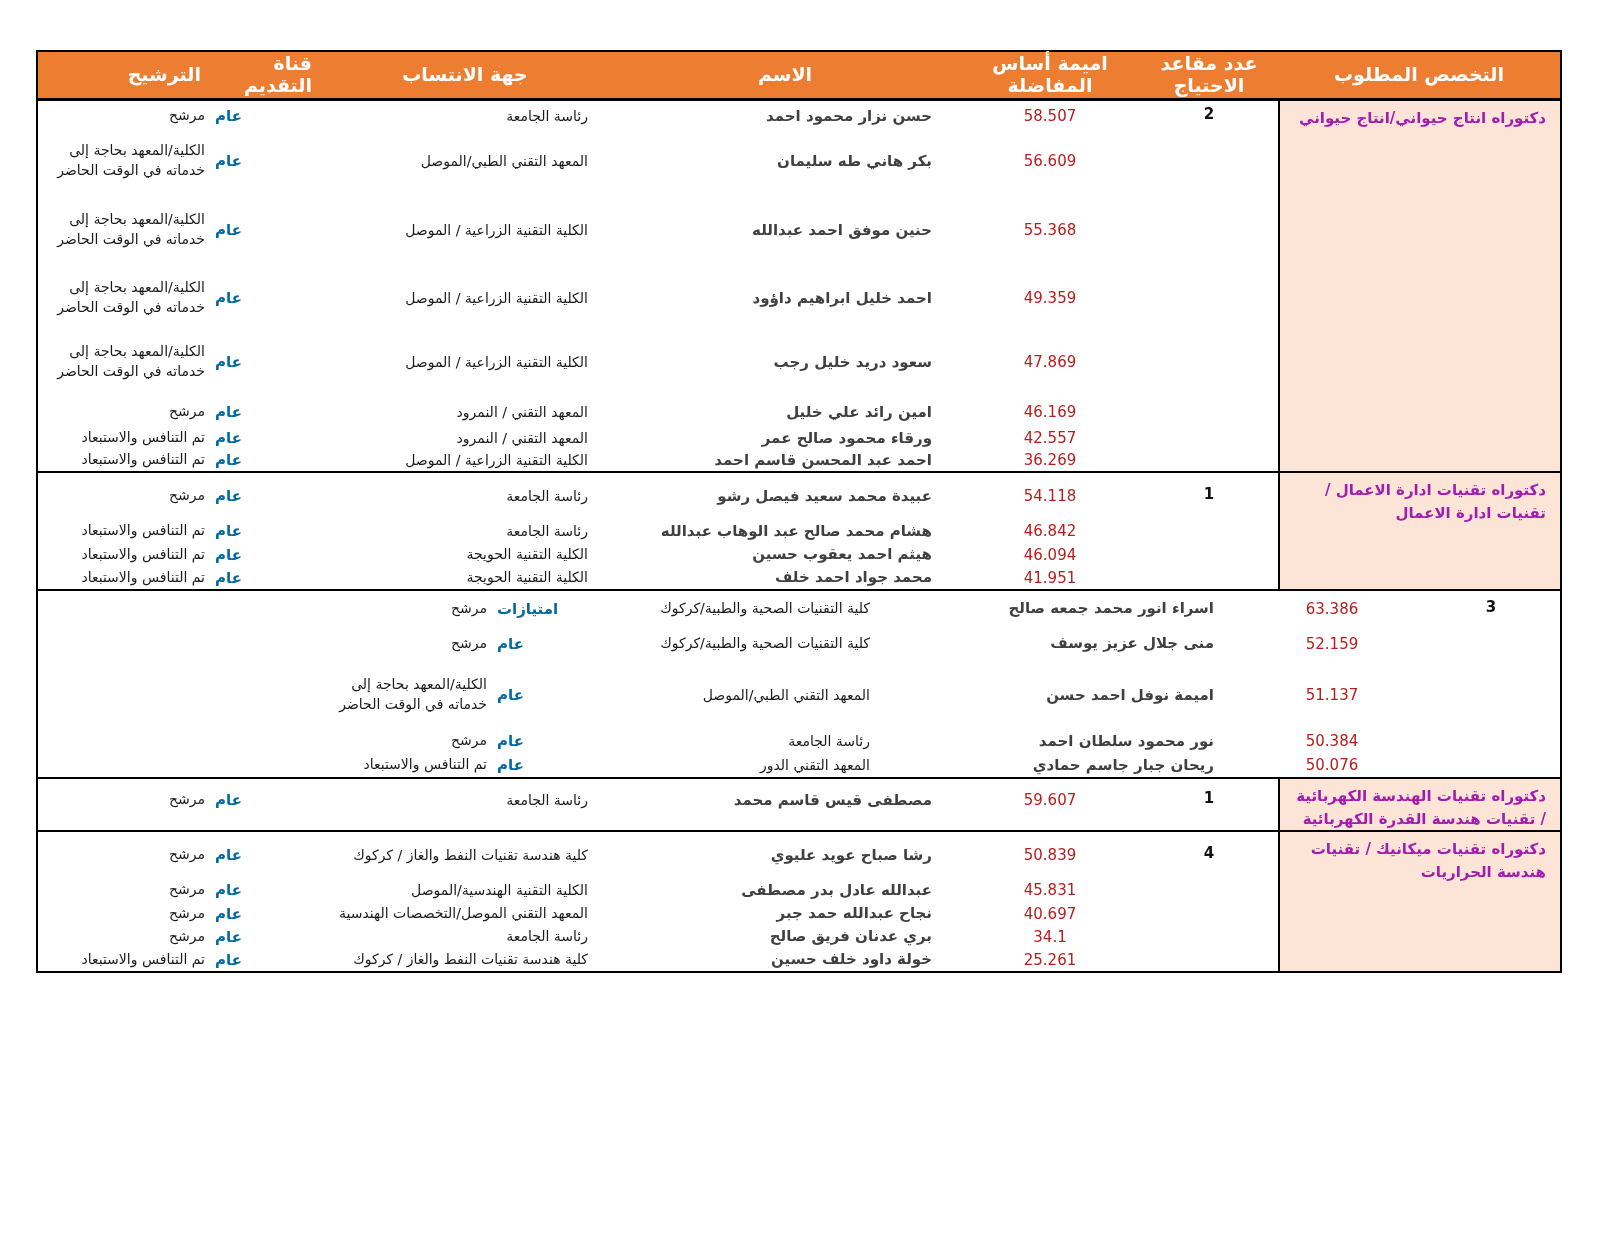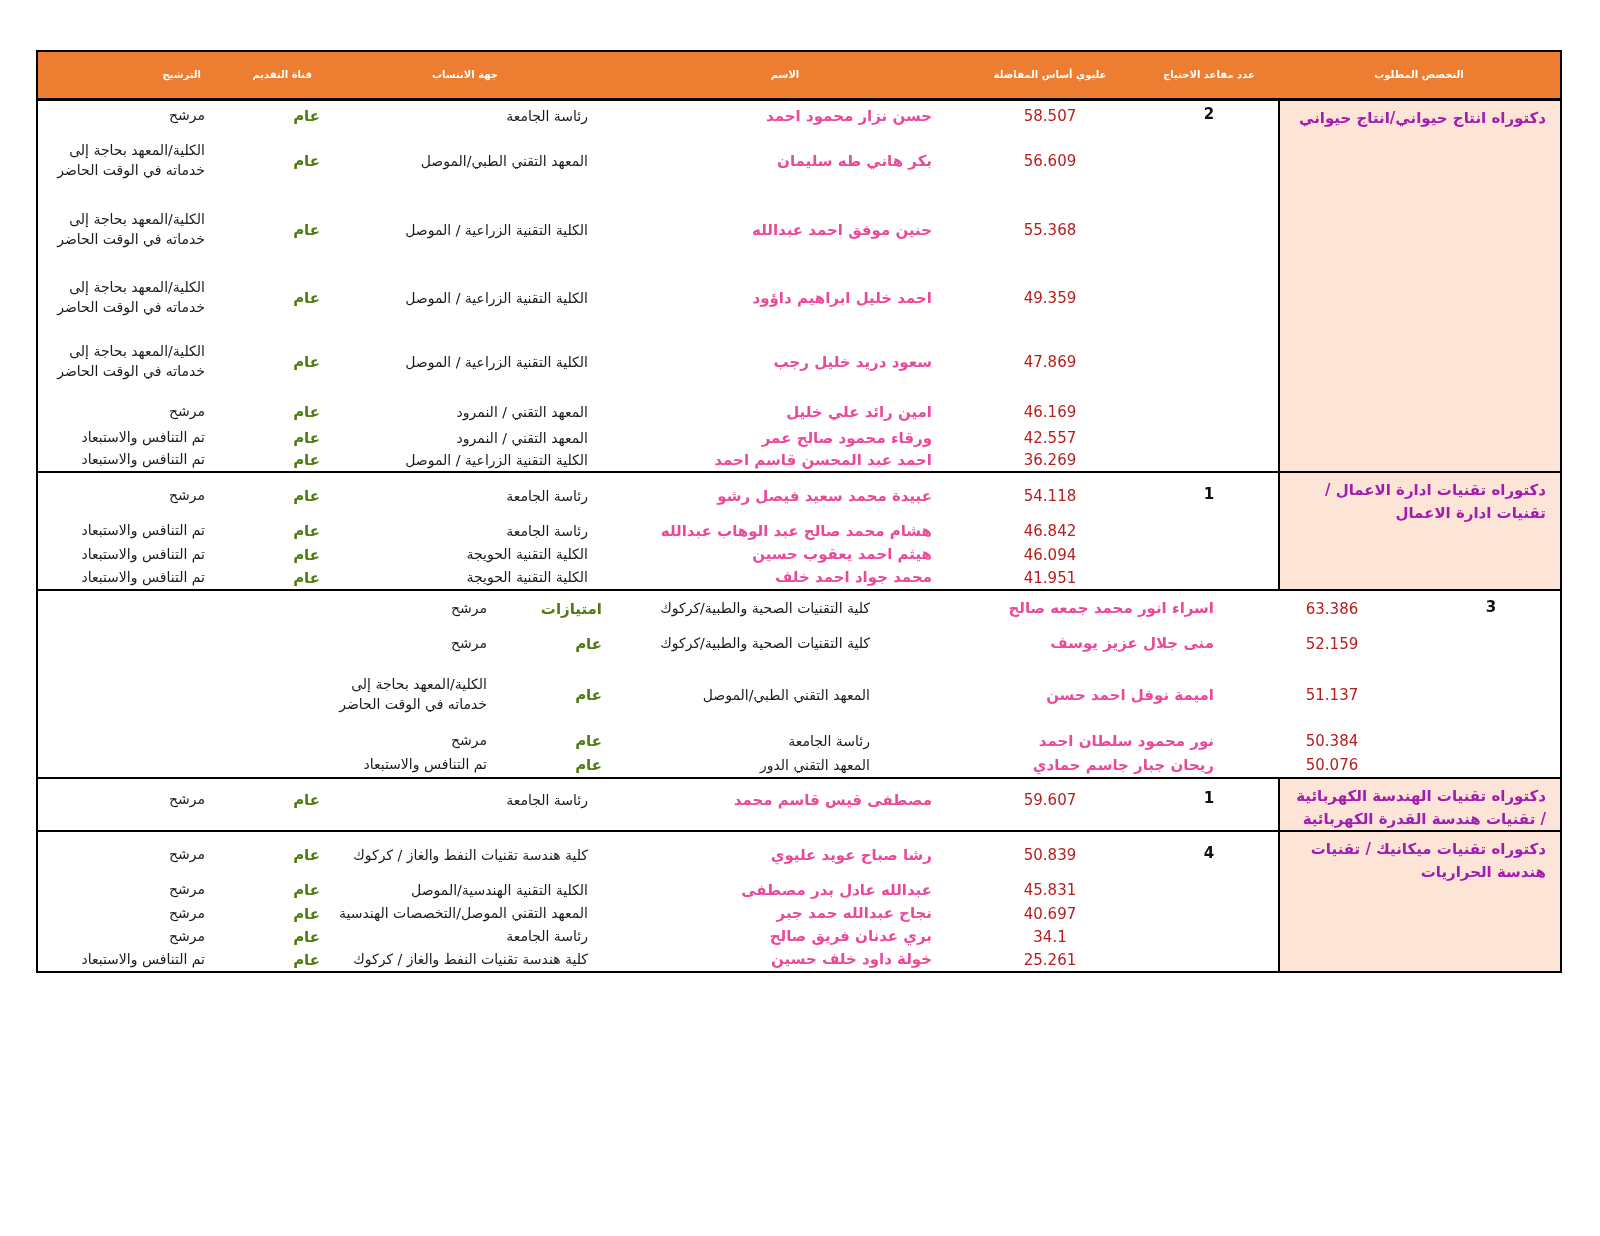--- a/index.html
+++ b/index.html
@@ -10,46 +10,46 @@
   .header{display:flex;background:var(--accent,#ED7D31);color:var(--header-text,#fff);
           height:46px;align-items:center;border-bottom:3px solid var(--border,#000);}
   .cell{flex-shrink:0;box-sizing:border-box;}
   .c-spec{width:282px;}
   .c-seats{width:138px;}
   .c-avg{width:180px;}
   .c-name{width:350px;}
   .c-aff{width:290px;}
   .c-ch{width:105px;}
   .c-nom{width:175px;}
-  .hcell{font-weight:bold;font-size:10px;text-align:center;line-height:1.15;}
+  .hcell{font-weight:bold;font-size:19px;text-align:center;line-height:1.15;}
   .header .c-nom{text-align:right;padding-left:0;padding-right:14px;}
   .header .c-ch{text-align:right;padding-right:8px;}
   .group{display:flex;border-top:2px solid var(--border,#000);}
   .group:first-child{border-top:none;}
   .group .c-spec{background:var(--spec-bg,#FCE4D6);border-left:2px solid var(--border,#000);
                  font-weight:bold;font-size:15px;text-align:right;
                  padding:6px 14px 0 8px;line-height:1.5;color:#a21caf;}
   .group .c-seats{text-align:center;font-weight:600;font-size:15px;color:#111;}
   .rows{display:flex;flex-direction:column;flex:1;}
   .row{display:flex;align-items:center;}
   .row .c-avg{text-align:center;font-size:15px;color:#b91c1c;}
-  .row .c-name{text-align:right;padding-right:28px;font-weight:bold;font-size:15px;color:#ec4899;line-height:1.1;}
+  .row .c-name{text-align:right;padding-right:28px;font-weight:bold;font-size:15px;color:#404040;line-height:1.1;}
   .row .c-aff{text-align:right;padding-right:22px;font-size:14px;color:#1a1a1a;line-height:1.15;}
-  .row .c-ch{text-align:right;font-weight:bold;font-size:15px;color:#4d7c0f;}
+  .row .c-ch{text-align:left;font-weight:bold;font-size:15px;color:#0369a1;}
   .row .c-nom{padding-right:10px;font-size:14px;color:#1a1a1a;line-height:1.4;}
 </style>
 </head>
 <body>
 
 <div class="page">
   <div class="table">
     <div class="header">
       <div class="cell hcell c-spec">التخصص المطلوب</div>
       <div class="cell hcell c-seats">عدد مقاعد الاحتياج</div>
-      <div class="cell hcell c-avg">عليوي أساس المفاضلة</div>
+      <div class="cell hcell c-avg">اميمة أساس المفاضلة</div>
       <div class="cell hcell c-name">الاسم</div>
       <div class="cell hcell c-aff">جهة الانتساب</div>
       <div class="cell hcell c-ch">قناة التقديم</div>
       <div class="cell hcell c-nom">الترشيح</div>
     </div>
     <div id="groups">
         <div class="group">
           <div class="cell c-spec">دكتوراه  انتاج حيواني/انتاج حيواني</div>
           <div class="cell c-seats" style="padding-top: 4px;">2</div>
           <div class="rows">

